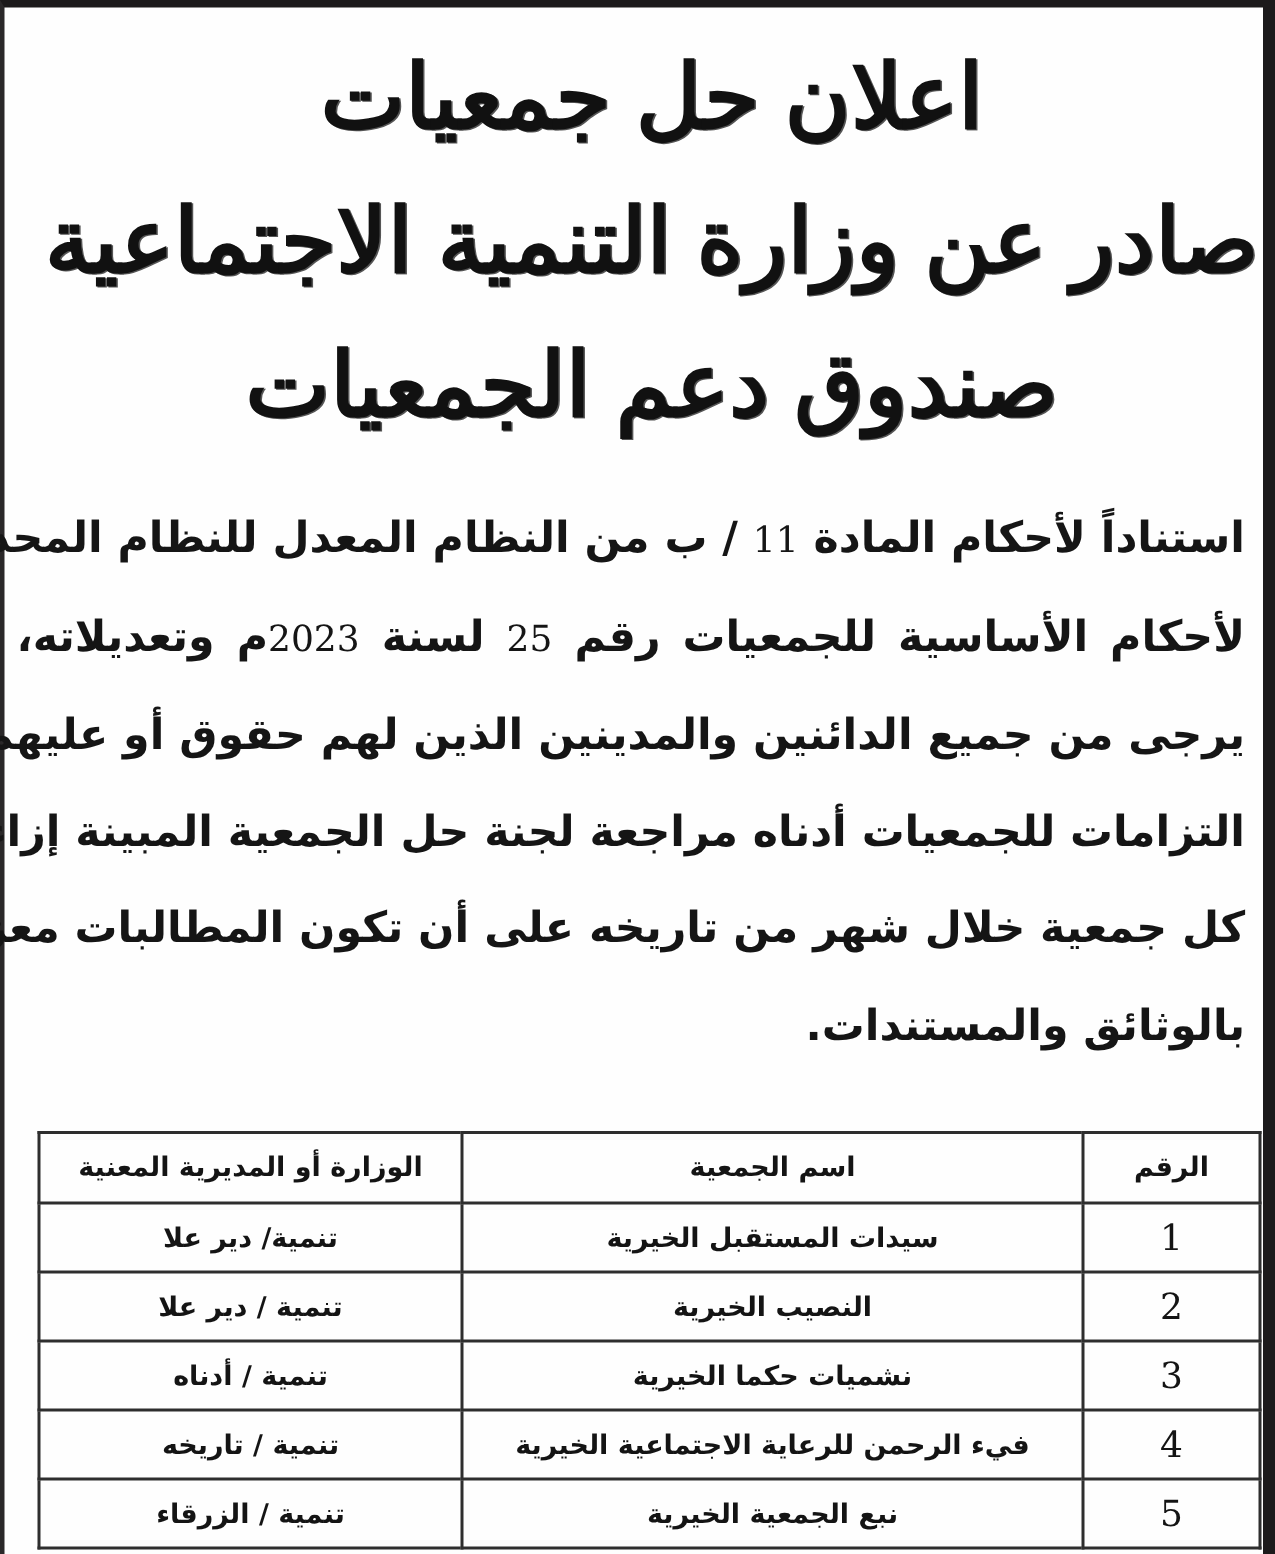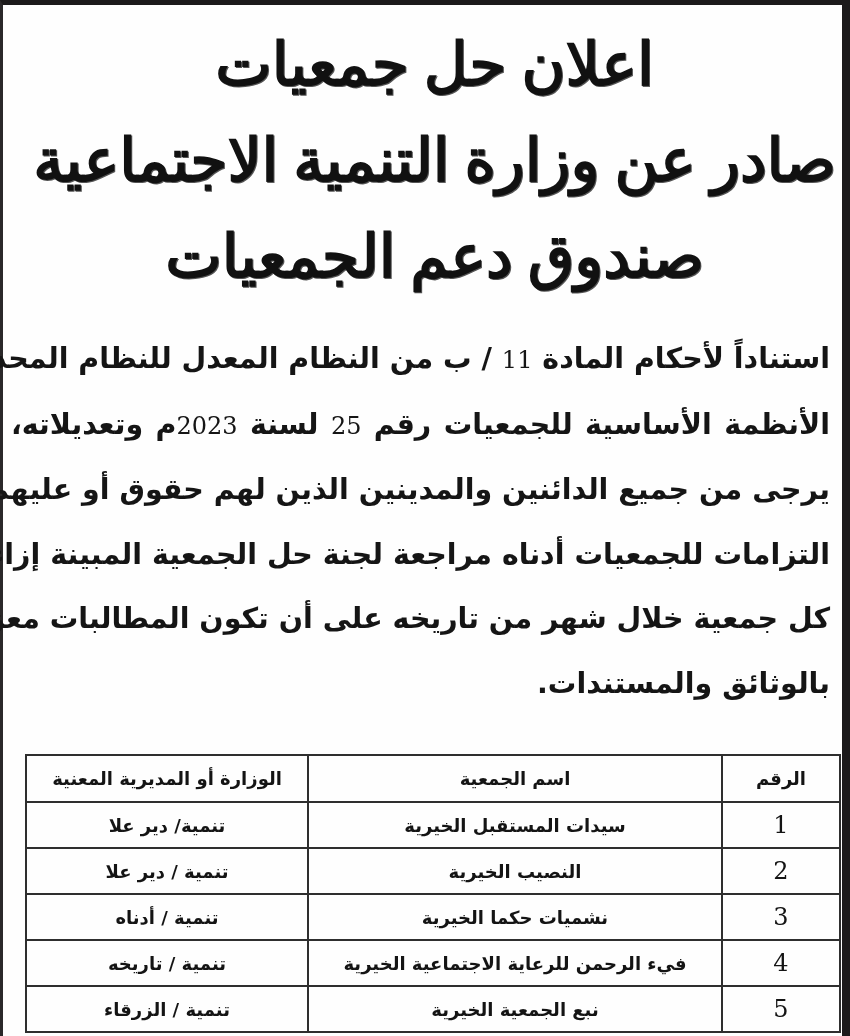--- a/index.html
+++ b/index.html
@@ -30,21 +30,21 @@
     }
     .title-block {
       position: absolute;
       left: 0;
       right: 0;
       top: 12px;
       text-align: center;
     }
     .title-line {
       display: block;
-      font-family: Liberation Serif, serif;
+      font-family: Liberation Sans, sans-serif;
       font-weight: bold;
       font-size: 60px;
       line-height: 96px;
       letter-spacing: -1px;
       color: #111111;
       text-shadow: 1px 1px 0 #555;
       white-space: nowrap;
       padding-left: 24px;
     }
     .body-text {
@@ -114,21 +114,21 @@
 <div class="frame">
 
   <div class="title-block">
     <span class="title-line">اعلان حل جمعيات</span>
     <span class="title-line">صادر عن وزارة التنمية الاجتماعية</span>
     <span class="title-line">صندوق دعم الجمعيات</span>
   </div>
 
   <div class="body-text">
     <span class="body-line"><span>استناداً لأحكام المادة </span><span class="num">11</span><span> / ب من النظام المعدل للنظام المحدد لأحكام</span></span>
-    <span class="body-line"><span>الأنظمة الأساسية للجمعيات رقم </span><span class="num">25</span><span> لسنة </span><span class="num">2023</span><span>م وتعديلاته،</span></span>
+    <span class="body-line"><span>لأحكام الأساسية للجمعيات رقم </span><span class="num">25</span><span> لسنة </span><span class="num">2023</span><span>م وتعديلاته،</span></span>
     <span class="body-line">يرجى من جميع الدائنين والمدينين الذين لهم حقوق أو عليهم</span>
     <span class="body-line">التزامات للجمعيات أدناه مراجعة لجنة حل الجمعية المبينة إزاء اسم</span>
     <span class="body-line">كل جمعية خلال شهر من تاريخه على أن تكون المطالبات معززة</span>
     <span class="body-line last">بالوثائق والمستندات.</span>
   </div>
 
   <table class="assoc">
     <colgroup>
       <col class="c-num">
       <col class="c-name">

